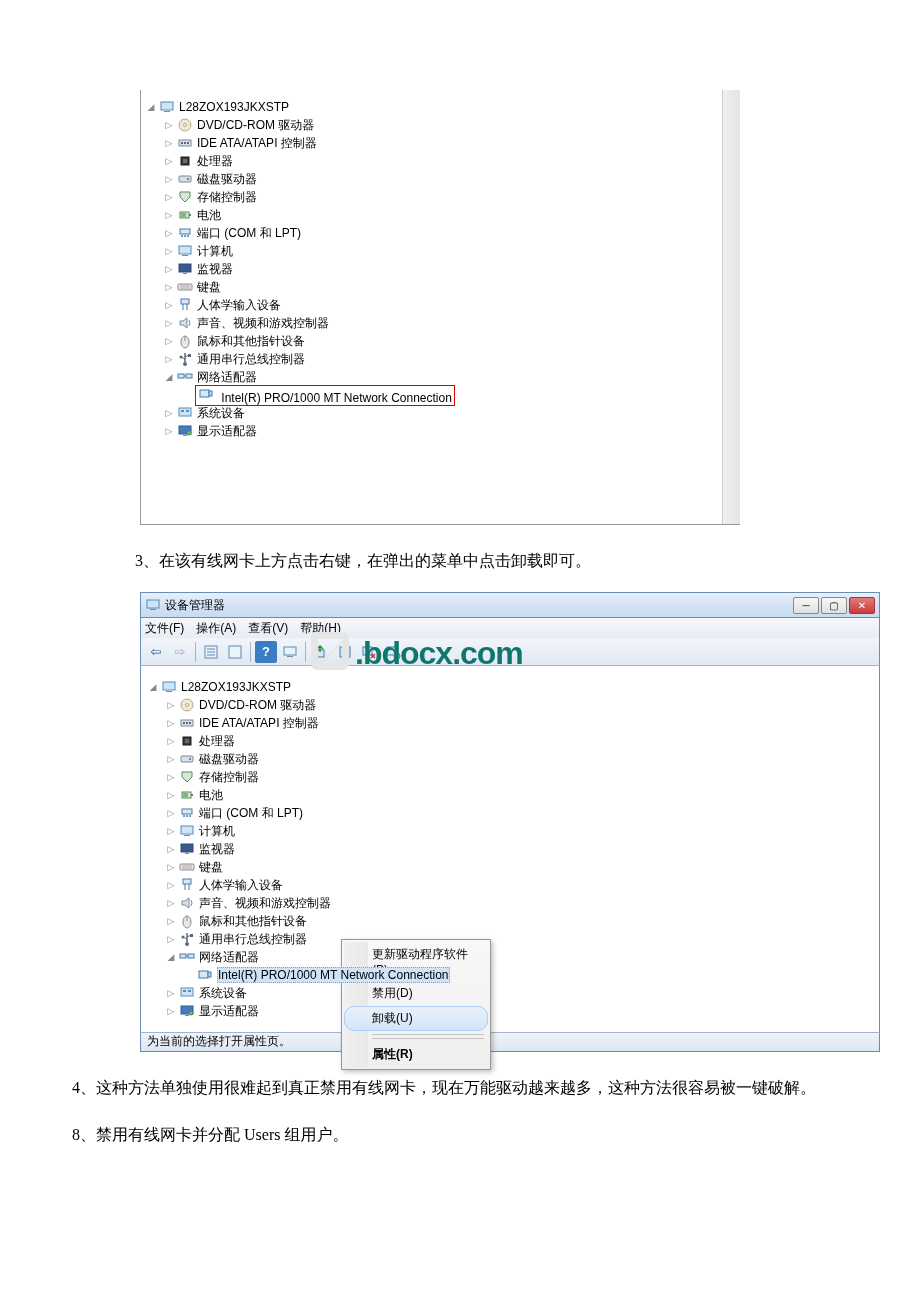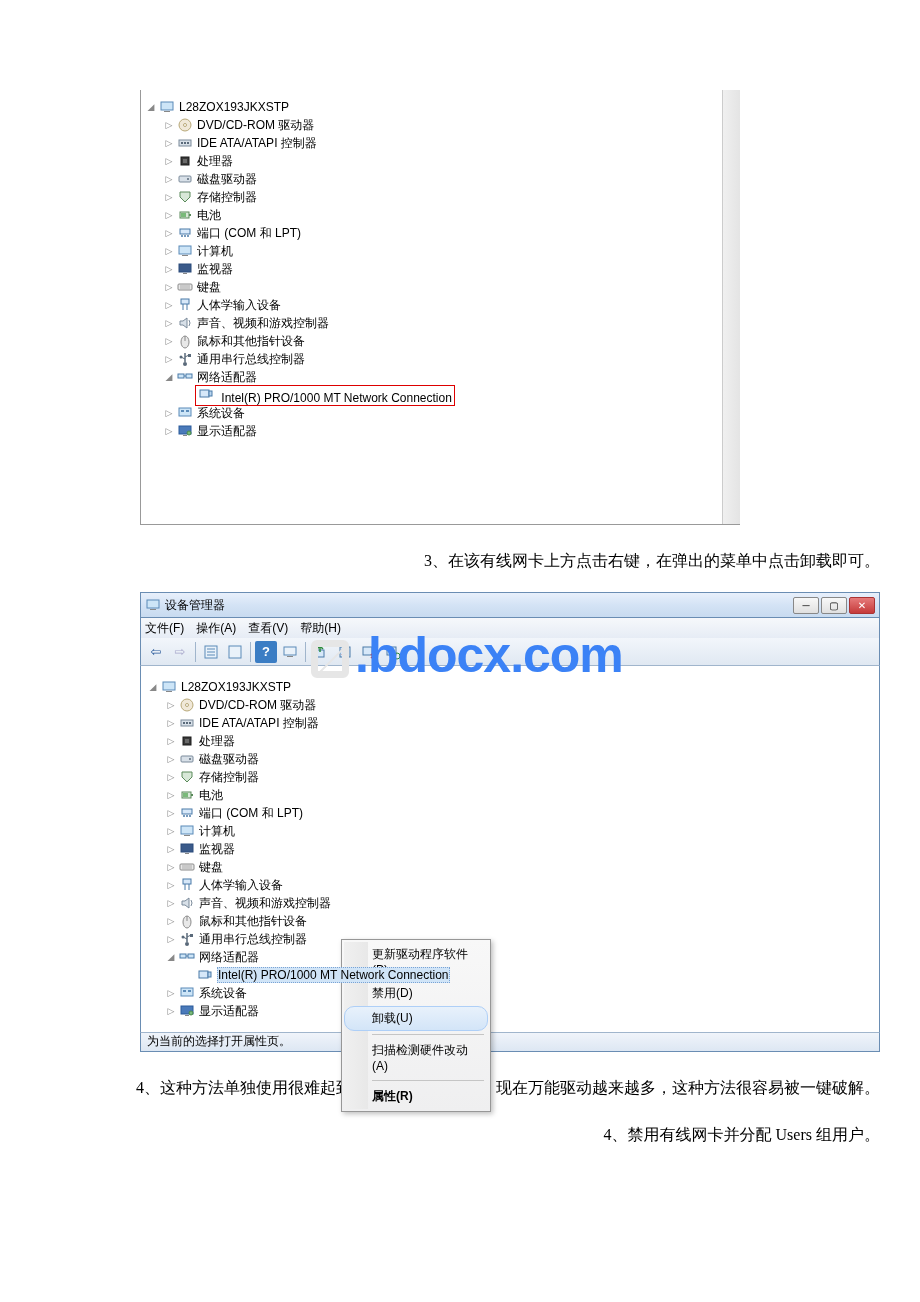--- a/index.html
+++ b/index.html
@@ -71,21 +71,20 @@
     .highlighted-box {
       border: 1.5px solid #d00;
       padding: 0 2px;
     }
     
     .body-text {
       font-size: 16px;
       font-family: "SimSun", serif;
       line-height: 2;
       margin: 15px 0;
-      text-align: right;
     }
     
     .body-text.indent { text-indent: 2em; margin-left: 0; }
     
     .device-window {
       margin: 0 0 20px 100px;
       width: 740px;
       position: relative;
     }
     
@@ -221,22 +220,22 @@
       border: 1px solid #6a8db3;
       border-top: 1px solid #a0b5cc;
       height: 20px;
       display: flex;
       padding: 0 6px;
       font-size: 12px;
     }
     
     .watermark {
       position: absolute;
-      color: #3b82f6;
-      font-size: 50px;
+      color: #0f766e;
+      font-size: 32px;
       font-family: Arial, sans-serif;
       font-weight: bold;
       letter-spacing: -1px;
       pointer-events: none;
       z-index: 0;
     }
     .wm-char {
       display: inline-block;
       width: 38px; height: 38px;
       border: 7px solid #e6e6e6;
@@ -803,26 +802,25 @@
         </div>
     </div>
 
     <div class="context-menu">
       <div class="menu-left-gutter"></div>
       <div style="position:relative">
         <div class="menu-item">更新驱动程序软件(P)...</div>
         <div class="menu-item">禁用(D)</div>
         <div class="menu-item hl"><span>卸载(U)</span></div>
         <div class="menu-sep"></div>
-        <div class="menu-item">扫描检测硬件改动(A)</div>
         <div class="menu-sep"></div>
         <div class="menu-item"><b>属性(R)</b></div>
       </div>
     </div>
   </div>
 
   <div class="status-bar">
     <span>为当前的选择打开属性页。</span>
   </div>
 </div>
 
 <p class="body-text indent">4、这种方法单独使用很难起到真正禁用有线网卡，现在万能驱动越来越多，这种方法很容易被一键破解。</p>
-<p class="body-text indent">4、禁用有线网卡并分配 Users 组用户。</p>
+<p class="body-text indent">8、禁用有线网卡并分配 Users 组用户。</p>
 
 </body></html>

